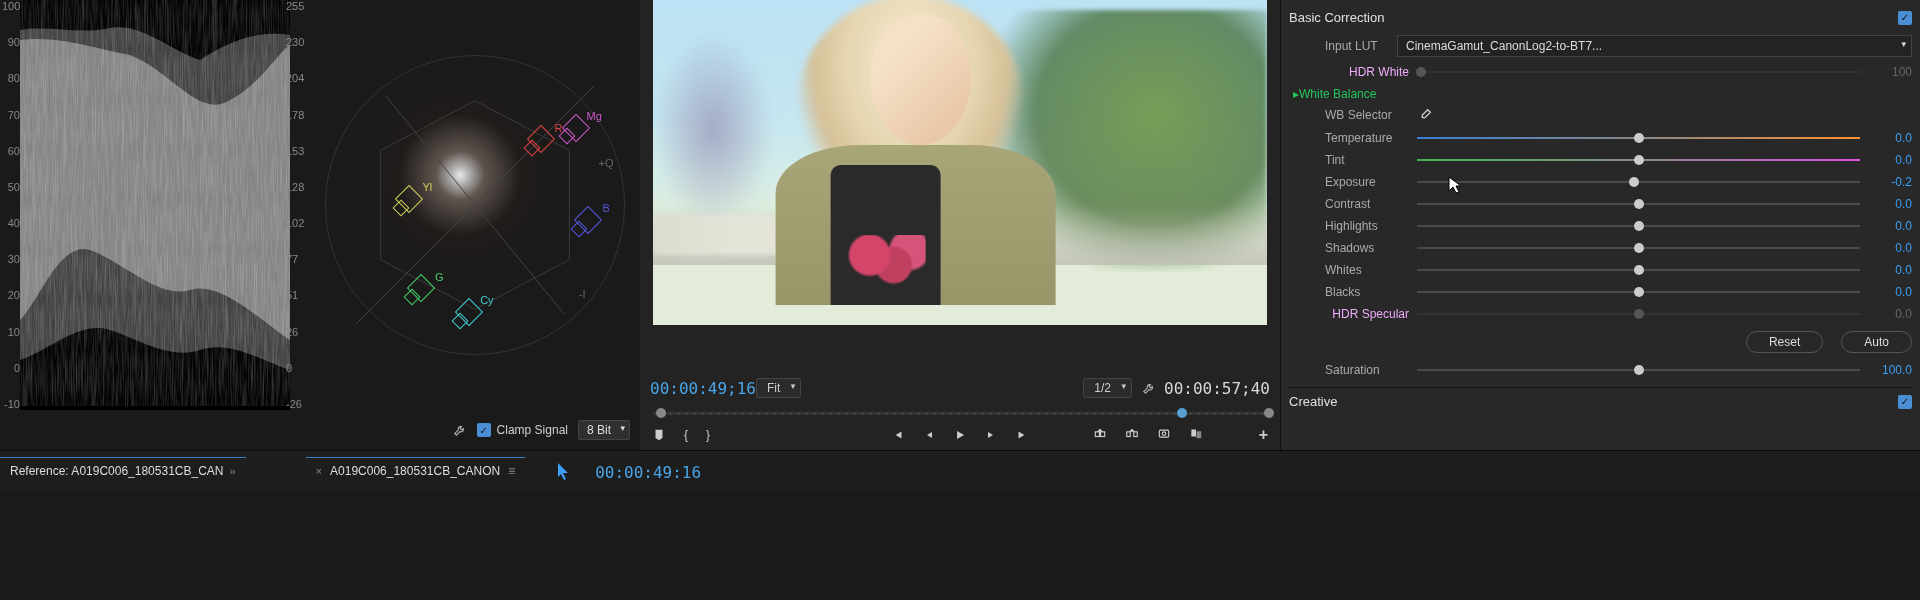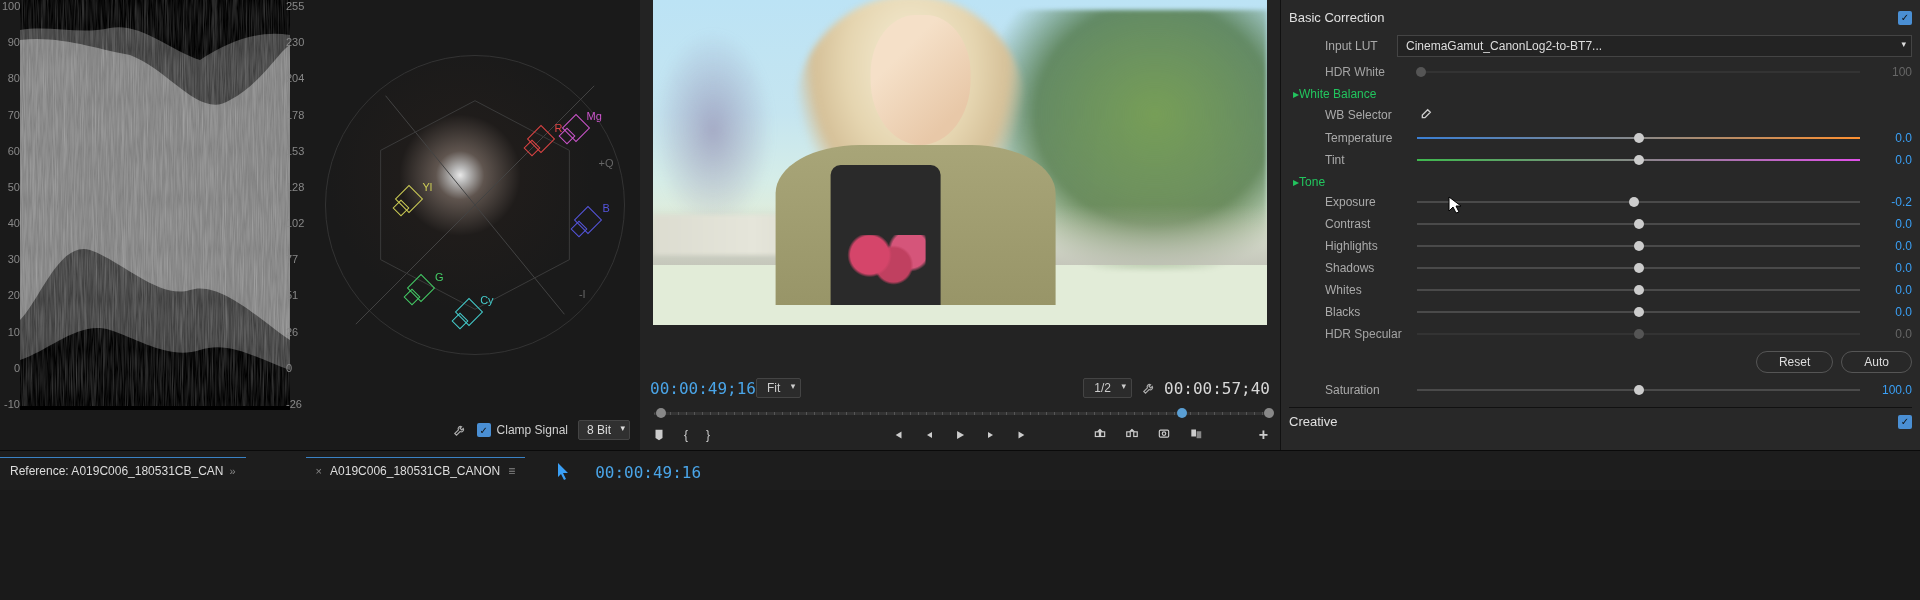--- a/index.html
+++ b/index.html
@@ -46,33 +46,33 @@
 .scrub-thumb { position: absolute; top: 2px; width: 10px; height: 10px; background: #5a9fd4; border-radius: 50%; }
 .transport { display: flex; align-items: center; justify-content: center; gap: 18px; padding-top: 8px; position: relative; }
 .transport .tbtn { color: #ccc; cursor: pointer; }
 .transport .right-cluster { position: absolute; right: 6px; display: flex; gap: 18px; }
 .transport .left-cluster { position: absolute; left: 6px; display: flex; gap: 18px; }
 .lumetri { background: #282828; border-left: 1px solid #111; padding: 4px 8px; overflow-y: auto; }
 .section-hdr { display: flex; align-items: center; justify-content: space-between; padding: 6px 0; color: #e0e0e0; font-size: 13px; }
 .chk { width: 14px; height: 14px; background: #4a8fd4; border-radius: 2px; display: flex; align-items: center; justify-content: center; color: #111; font-size: 10px; }
 .param-row { display: flex; align-items: center; padding: 4px 0 4px 16px; gap: 8px; }
 .param-label { width: 84px; color: #aaa; font-size: 12px; margin-left: 20px; }
-.param-label.disabled { color: #a3a3a3; }
+.param-label.disabled { color: #f0abfc; text-align: right; }
 .slider { flex: 1; height: 14px; position: relative; }
 .slider-track { position: absolute; top: 6px; left: 0; right: 0; height: 2px; background: #4a4a4a; }
 .slider-thumb { position: absolute; top: 2px; width: 10px; height: 10px; background: #ccc; border-radius: 50%; transform: translateX(-50%); }
 .slider.temp .slider-track { background: linear-gradient(90deg, #3a7fd4, #888 50%, #ff9030); }
 .slider.tint .slider-track { background: linear-gradient(90deg, #3fb84f, #888 50%, #e050e8); }
 .param-val { width: 44px; text-align: right; color: #3a9ff5; font-size: 12px; }
 .param-val.disabled { color: #666; }
 .lut-row { display: flex; align-items: center; padding: 4px 0 4px 16px; gap: 8px; }
 .lut-select { flex: 1; background: #232323; border: 1px solid #444; color: #ddd; padding: 3px 20px 3px 8px; position: relative; font-size: 12px; overflow: hidden; text-overflow: ellipsis; white-space: nowrap; }
 .lut-select::after { content: "▾"; position: absolute; right: 5px; font-size: 9px; }
 .subsection { padding: 4px 0 2px 4px; color: #22c55e; font-size: 12px; }
-.btn-row { display: flex; gap: 8px; justify-content: flex-end; padding: 6px 0 6px 100px; }
+.btn-row { display: flex; gap: 18px; justify-content: flex-end; padding: 6px 0 6px 100px; }
 .pill-btn { border: 1px solid #555; background: transparent; color: #ddd; padding: 3px 22px; border-radius: 12px; font-size: 12px; cursor: pointer; }
 .bottom { grid-column: 1 / 4; background: #1d1d1d; display: flex; align-items: center; border-top: 1px solid #0a0a0a; }
 .ref-tab { display: flex; align-items: center; padding: 6px 10px; border-top: 1px solid #3a82c4; color: #ddd; font-size: 12px; gap: 6px; }
 .seq-tab { display: flex; align-items: center; padding: 6px 10px; color: #ddd; font-size: 12px; gap: 8px; margin-left: 60px; border-top: 1px solid #3a82c4;}
 .close-x { color: #888; font-size: 11px; }
 .hamburger { color: #888; font-size: 12px; }
 .dbl-chev { color: #888; font-size: 11px; }
 .play-tool { margin-left: 30px; color: #3a9ff5; }
 .tc-bottom { color: #4aa5e8; font-family: monospace; font-size: 16px; margin-left: 24px; margin-top: 4px;}
 svg { display: block; }
@@ -312,21 +312,20 @@
       <span class="param-val">0.0</span>
     </div>
     <div class="param-row">
       <span class="param-label">Tint</span>
       <div class="slider tint">
           <div class="slider-track"></div>
           <div class="slider-thumb" style="left:50%"></div>
         </div>
       <span class="param-val">0.0</span>
     </div>
-    <div class="subsection"><span class="chev">▸</span><span>Tone</span></div>
     <div class="param-row" style="position:relative">
       <span class="param-label">Exposure</span>
       <div class="slider">
           <div class="slider-track"></div>
           <div class="slider-thumb" style="left:49%"></div>
         </div>
       <span class="param-val">-0.2</span>
       <svg class="cursor-arrow" style="left:158px;top:4px" width="16" height="20" viewBox="0 0 16 20">
           <path d="M2 2l0 14 4-4 3 6 3-1-3-6 5 0z" fill="#fff" stroke="#000" stroke-width="1"></path>
         </svg>

